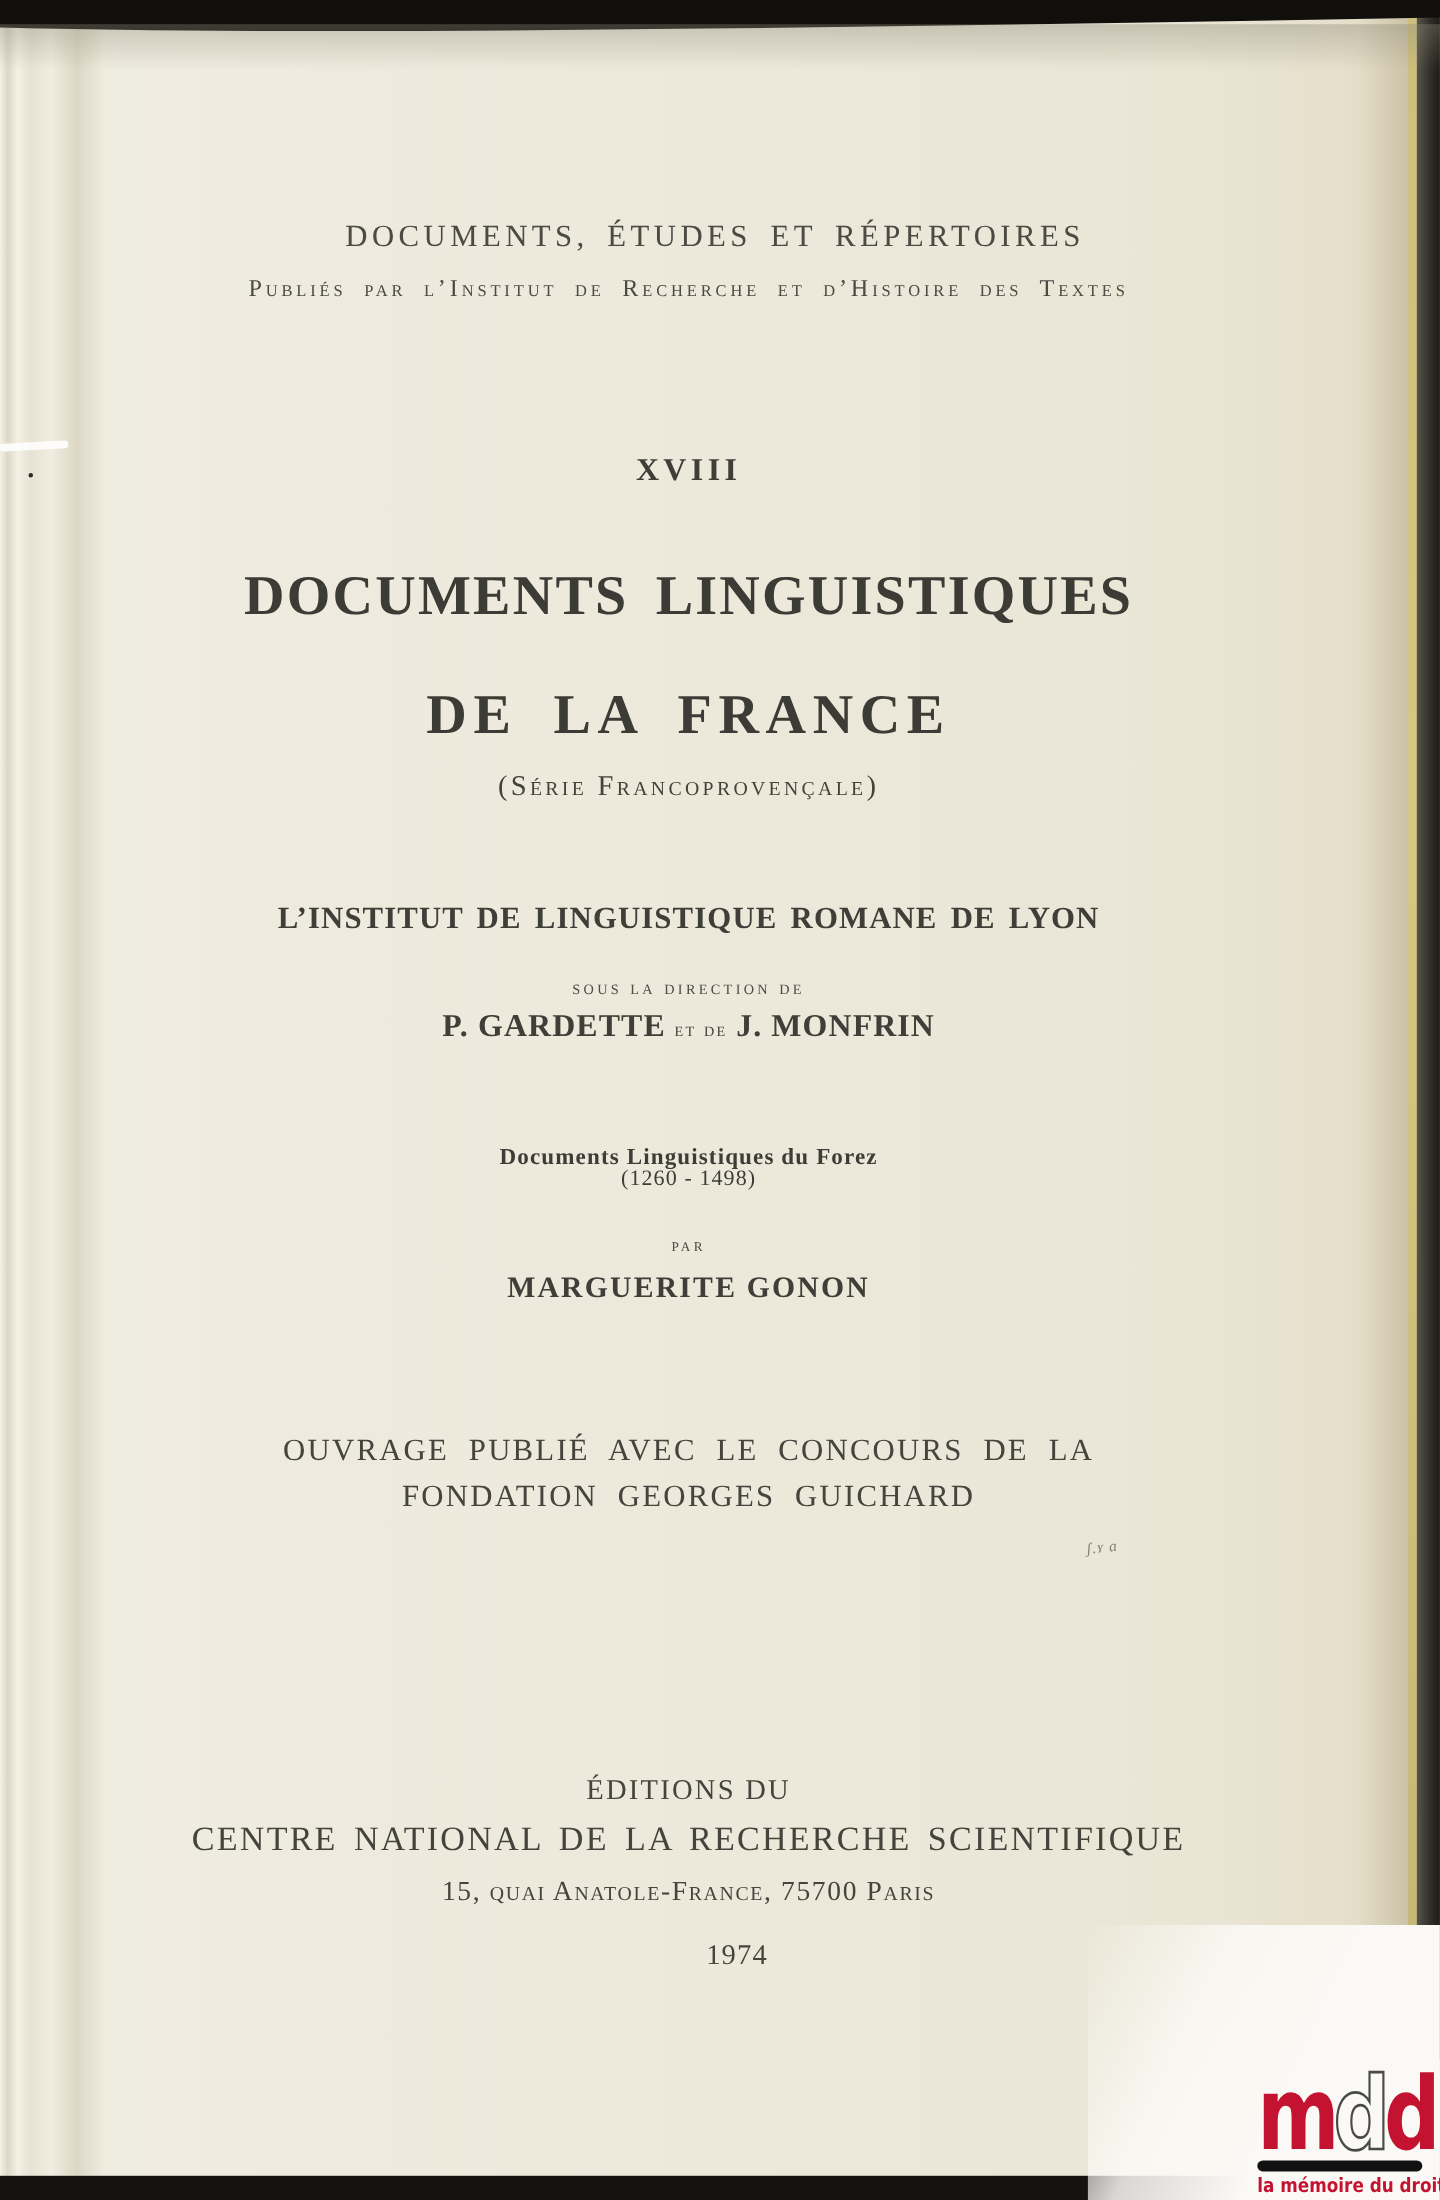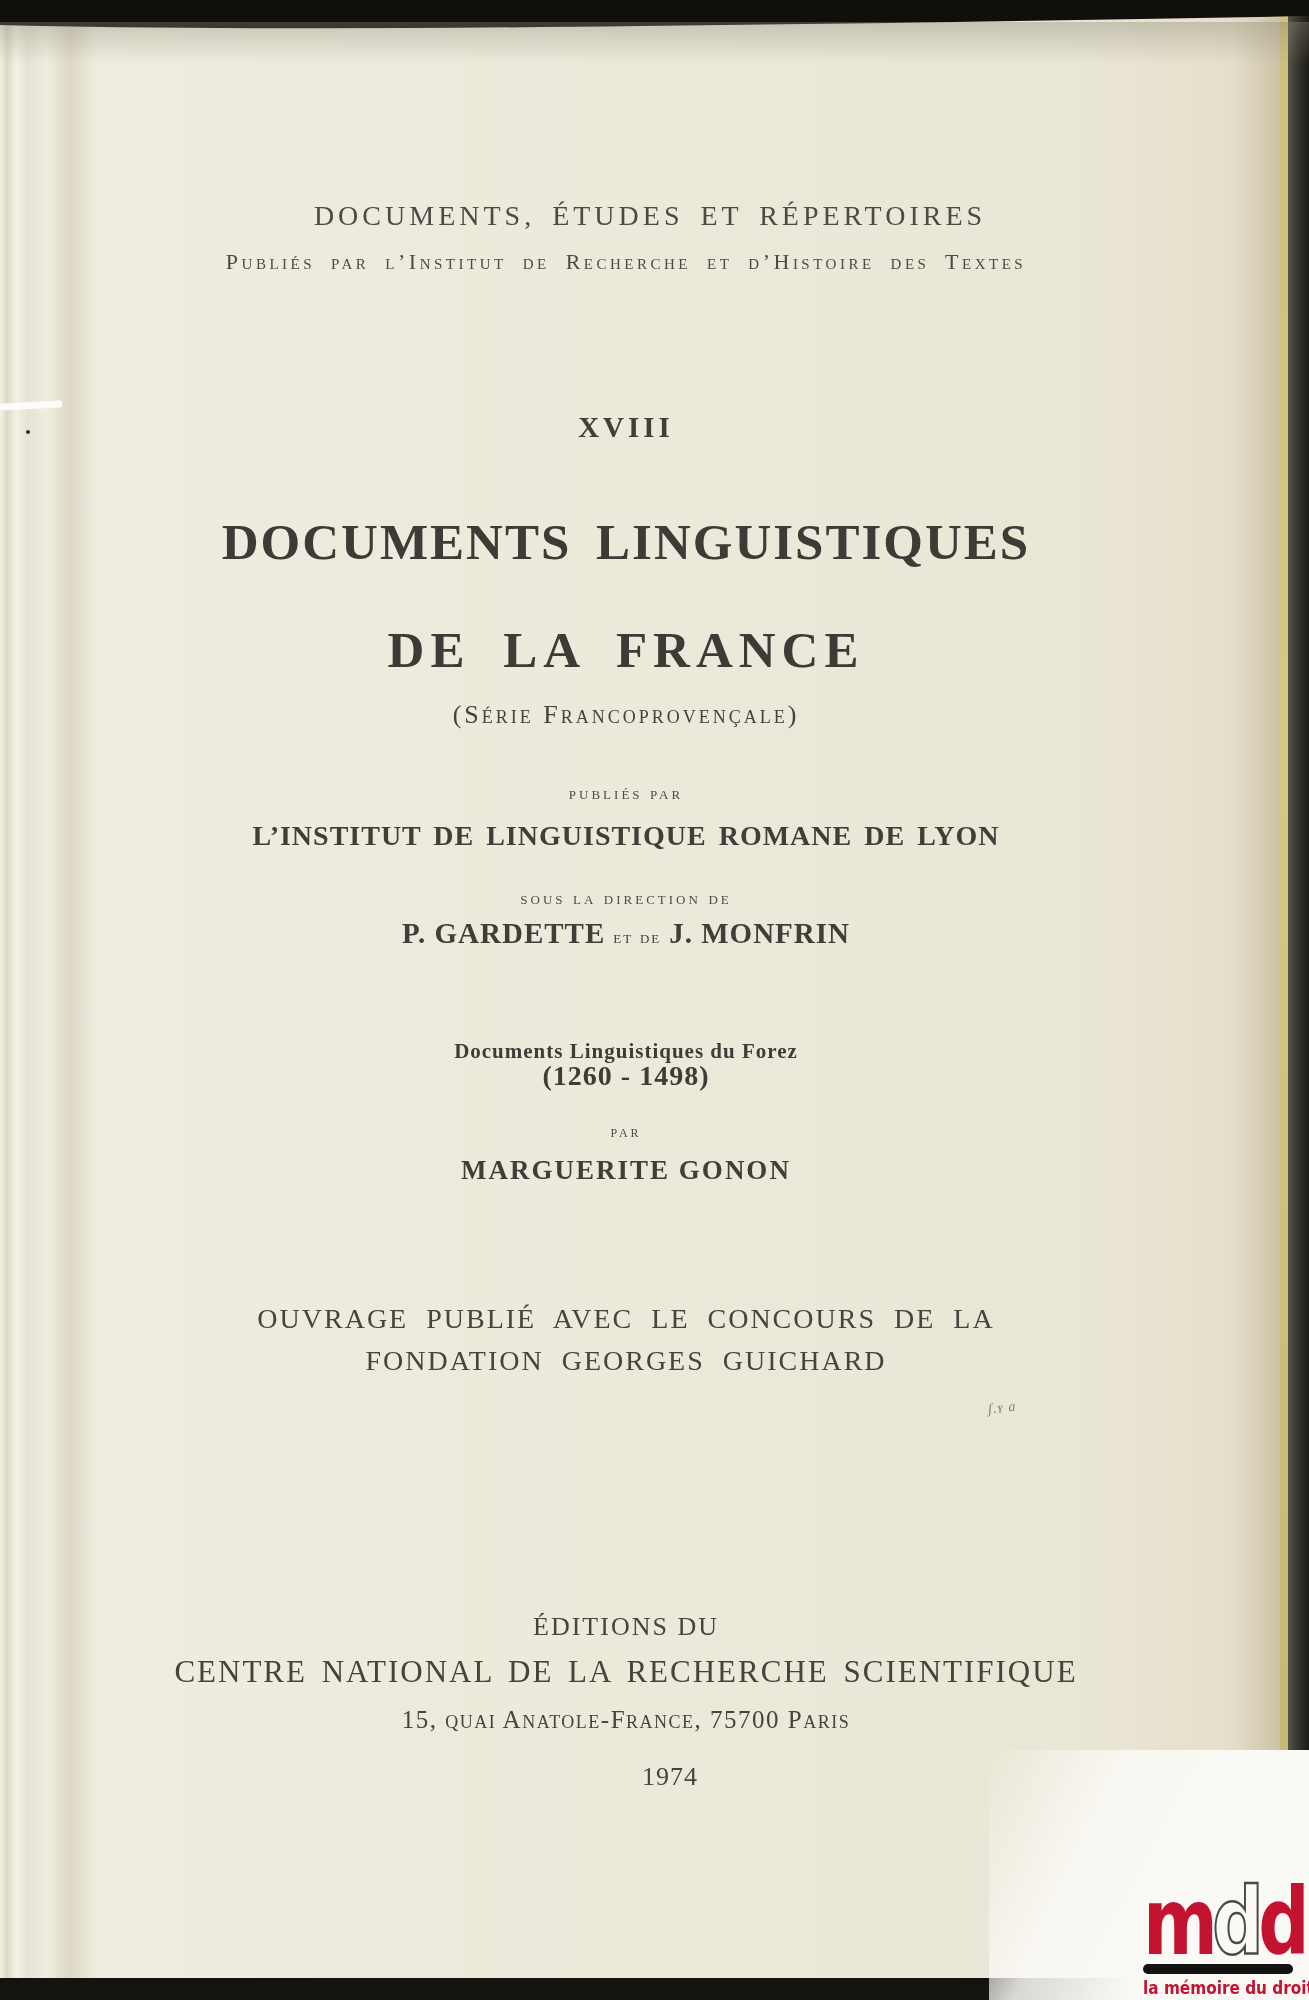--- a/index.html
+++ b/index.html
@@ -56,21 +56,21 @@
   .volnum{top:411px;font-size:29px;font-weight:700;letter-spacing:4px;color:#3f3e38;}
   .title1{top:514px;font-size:51px;font-weight:700;letter-spacing:2px;word-spacing:10px;color:#3c3b35;}
   .title2{top:622px;font-size:51px;font-weight:700;letter-spacing:6px;word-spacing:14px;color:#3c3b35;}
   .serie {top:700px;font-size:26px;letter-spacing:3px;color:#444339;}
   .publies{top:783px;font-size:18px;letter-spacing:3px;color:#4c4b44;}
   .institut{top:820px;font-size:28px;font-weight:700;letter-spacing:1px;word-spacing:4px;color:#3f3e38;}
   .direction{top:888px;font-size:18px;letter-spacing:3px;color:#4c4b44;}
   .directors{top:917px;font-size:29px;font-weight:700;letter-spacing:1px;color:#3f3e38;}
   .directors .conj{font-size:19px;font-weight:400;font-variant:small-caps;letter-spacing:2px;padding:0 8px;text-align:center;}
   .forez{top:1040px;font-size:21px;font-weight:700;letter-spacing:1px;color:#3d3c36;}
-  .dates{top:1060px;font-size:28px;font-weight:700;letter-spacing:1px;color:#3d3c36;text-align:center;}
+  .dates{top:1060px;font-size:20px;font-weight:400;letter-spacing:1px;color:#3d3c36;text-align:center;}
   .par{top:1122px;font-size:17px;letter-spacing:3px;color:#4c4b44;}
   .author{top:1155px;font-size:27px;font-weight:700;letter-spacing:2px;color:#3f3e38;}
   .sponsor1{top:1303px;font-size:28px;letter-spacing:2px;word-spacing:9px;color:#45443d;}
   .sponsor2{top:1345px;font-size:28px;letter-spacing:2px;word-spacing:9px;color:#45443d;}
   .editions{top:1612px;font-size:26px;letter-spacing:2px;color:#45443d;}
   .cnrs{top:1655px;font-size:31px;letter-spacing:2px;word-spacing:5px;color:#44433c;}
   .address{top:1706px;font-size:25px;letter-spacing:1.5px;color:#45443d;}
   .year{top:1762px;font-size:26px;letter-spacing:1px;color:#45443d;padding-left:44px;}
 
   .hand-mark{
@@ -122,21 +122,20 @@
     <div class="line series2 sc">Publiés par l’Institut de Recherche et d’Histoire des Textes</div>
 
     <div class="line volnum">XVIII</div>
 
     <div class="line title1">DOCUMENTS LINGUISTIQUES</div>
 
     <div class="line title2">DE LA FRANCE</div>
 
     <div class="line serie sc">(Série Francoprovençale)</div>
 
-    <div class="line publies sc">publiés par</div>
 
     <div class="line institut">L’INSTITUT DE LINGUISTIQUE ROMANE DE LYON</div>
 
     <div class="line direction sc">sous la direction de</div>
 
     <div class="line directors">
       <span>P. GARDETTE</span><span class="conj">et de</span><span>J. MONFRIN</span>
     </div>
 
     <div class="line forez">Documents Linguistiques du Forez</div>

